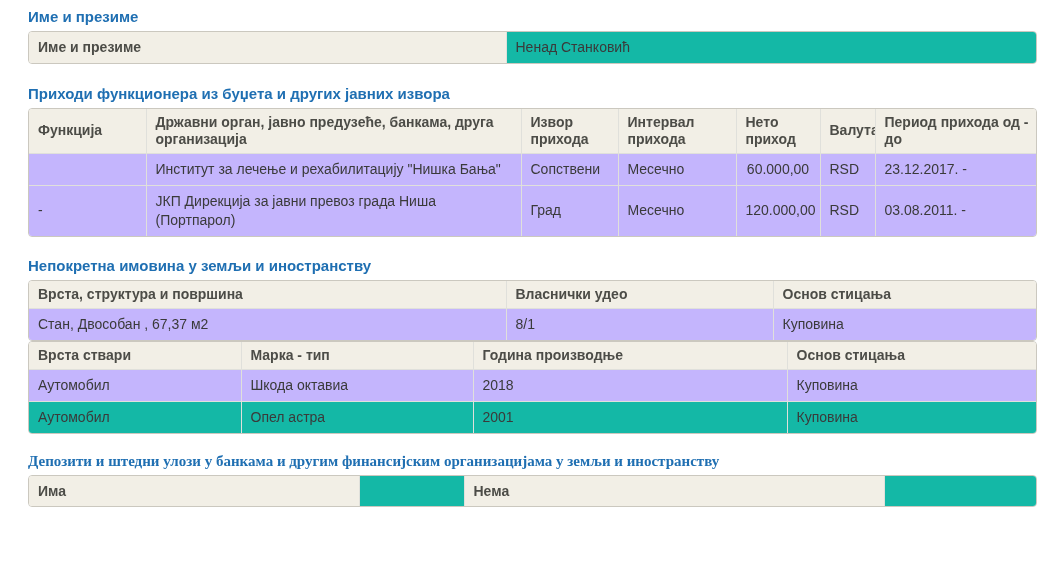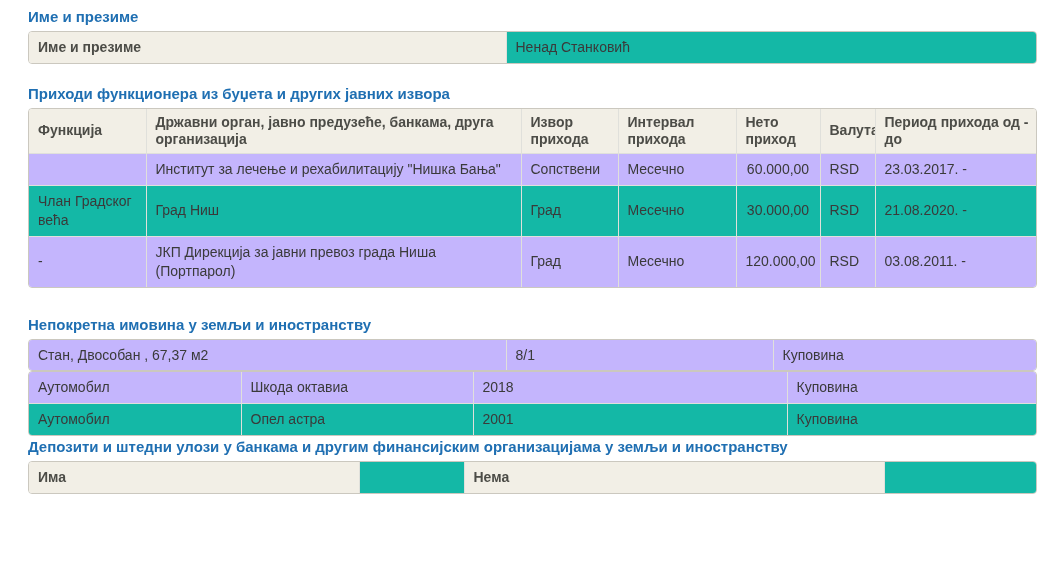--- a/index.html
+++ b/index.html
@@ -15,23 +15,23 @@
   .page { padding: 6px 22px 0 28px; width: 1059px; }
   .section-title {
     color: #1f6fb2;
     font-weight: bold;
     font-size: 15px;
     line-height: 18px;
     margin: 0 0 5px 0;
   }
   .sec1 .section-title { margin-top: 2px; }
   .sec2 .section-title { margin-top: 21px; }
-  .sec3 .section-title { margin-top: 28px; }
+  .sec3 .section-title { margin-top: 20px; }
   .sec4 .section-title { margin-top: 18px; }
-  .sec5 .section-title { margin-top: 2px; }
+  .sec5 .section-title { margin-top: 18px; font-family: Liberation Serif, serif; }
   .tbl-wrap {
     border: 1px solid #cbc8bf;
     border-radius: 4px;
     overflow: hidden;
     width: 1009px;
     background: #fff;
   }
   table {
     width: 100%;
     border-collapse: collapse;
@@ -111,30 +111,21 @@
           <th>Валута</th>
           <th>Период прихода од - до</th>
         </tr>
         <tr class="striped">
           <td></td>
           <td>Институт за лечење и рехабилитацију "Нишка Бања"</td>
           <td>Сопствени</td>
           <td>Месечно</td>
           <td class="num">60.000,00</td>
           <td>RSD</td>
-          <td>23.03.2017. -</td>
-        </tr>
-        <tr>
-          <td>Члан Градског већа</td>
-          <td>Град Ниш</td>
-          <td>Град</td>
-          <td>Месечно</td>
-          <td class="num">30.000,00</td>
-          <td>RSD</td>
-          <td>21.08.2020. -</td>
+          <td>23.12.2017. -</td>
         </tr>
         <tr class="striped">
           <td>-</td>
           <td>ЈКП Дирекција за јавни превоз града Ниша (Портпарол)</td>
           <td>Град</td>
           <td>Месечно</td>
           <td class="num">120.000,00</td>
           <td>RSD</td>
           <td>03.08.2011. -</td>
         </tr>
@@ -146,40 +137,51 @@
   <div class="section sec3">
     <div class="section-title">Непокретна имовина у земљи и иностранству</div>
     <div class="tbl-wrap">
       <table>
         <colgroup>
             <col style="width:477px">
             <col style="width:267px">
             <col style="width:265px">
           </colgroup>
         <tbody>
+            <tr>
+          <th>Врста, структура и површина</th>
+          <th>Власнички удео</th>
+          <th>Основ стицања</th>
+        </tr>
         <tr class="striped">
           <td>Стан, Двособан , 67,37 м2</td>
           <td>8/1</td>
           <td>Куповина</td>
         </tr>
       </tbody>
         </table>
     </div>
   </div>
 
   <div class="section sec4">
     <div class="tbl-wrap">
       <table>
         <colgroup>
             <col style="width:212px">
             <col style="width:232px">
             <col style="width:314px">
             <col style="width:251px">
           </colgroup>
         <tbody>
+            <tr>
+          <th>Врста ствари</th>
+          <th>Марка - тип</th>
+          <th>Година производње</th>
+          <th>Основ стицања</th>
+        </tr>
         <tr class="striped">
           <td>Аутомобил</td>
           <td>Шкода октавиа</td>
           <td>2018</td>
           <td>Куповина</td>
         </tr>
         <tr>
           <td>Аутомобил</td>
           <td>Опел астра</td>
           <td>2001</td>

